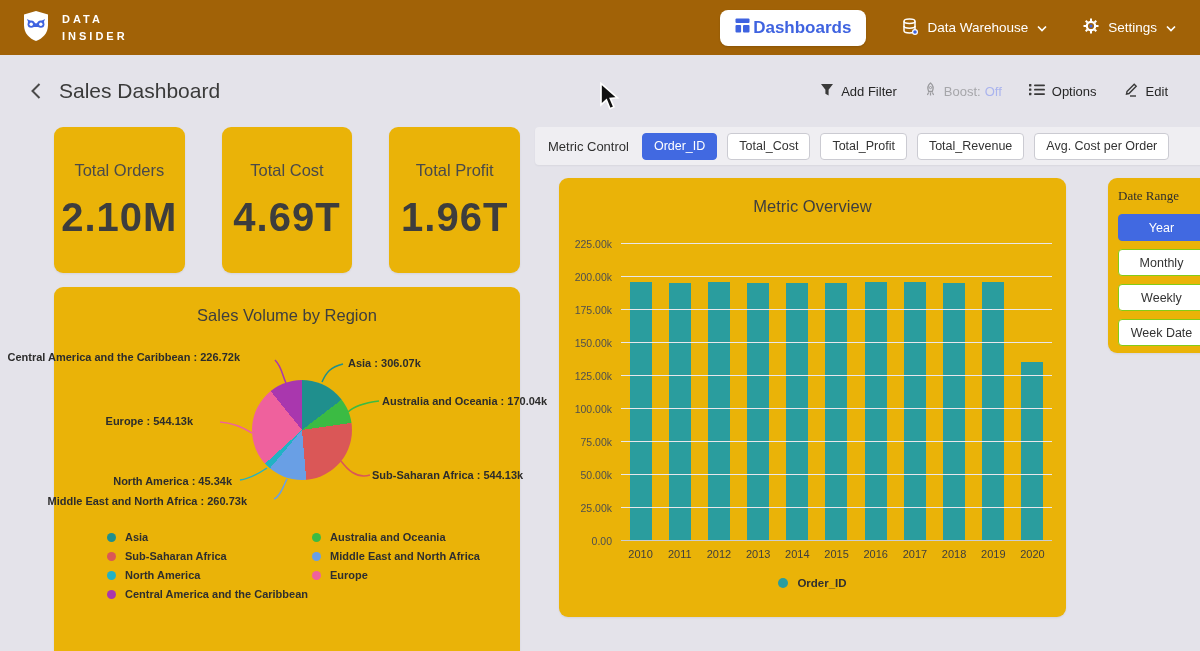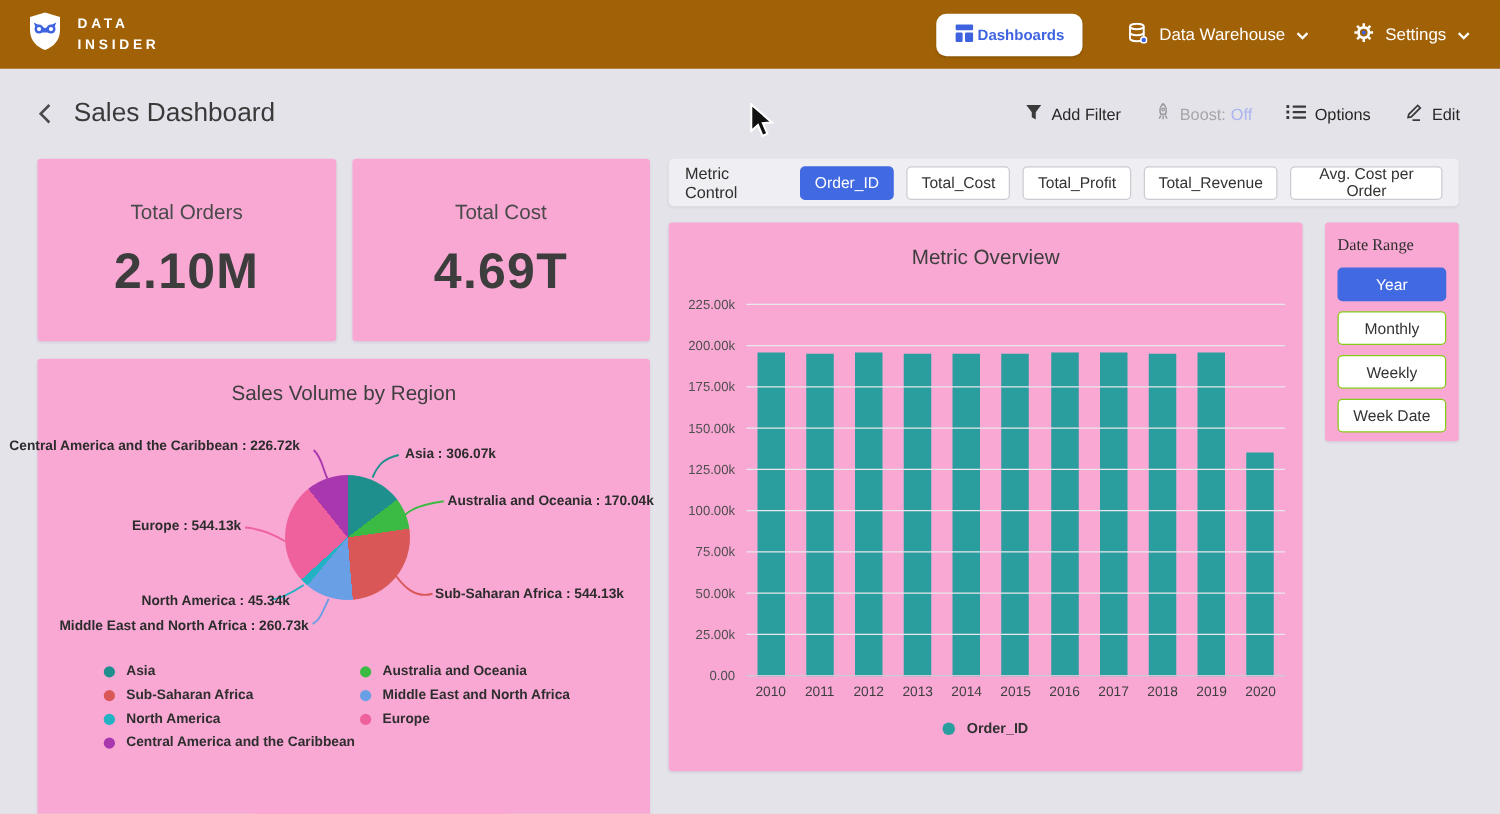--- a/index.html
+++ b/index.html
@@ -7,39 +7,39 @@
   .screen { width:1200px; height:651px; position:relative; background:#e4e3ea;
             font-family:"Liberation Sans", sans-serif; overflow:hidden; }
 
   
   .topnav { height:55px; background:#a16207; display:flex; align-items:center;
             justify-content:space-between; padding:0 24px 0 22px; }
   .brand { display:flex; align-items:center; gap:12px; }
   .brand-text { color:#fff; font-size:11px; font-weight:bold; letter-spacing:3px; line-height:1.5; }
   .nav-right { display:flex; align-items:center; gap:36px; }
   .pill { background:#fff; border-radius:8px; padding:8px 15px; display:flex; align-items:center;
-          gap:3px; color:#3f63e0; font-size:12px; font-weight:bold; cursor:default;
+          gap:3px; color:#3f63e0; font-size:17px; font-weight:bold; cursor:default;
           box-shadow:0 1px 2px rgba(0,0,0,.15);text-align:right; }
   .nav-item { display:flex; align-items:center; gap:9px; color:#fff; font-size:13.5px; font-weight:500; }
 
   
   .page-header { height:72px; display:flex; align-items:center; padding:0 32px 0 30px; }
   .back-btn { margin-right:17px; display:flex; align-items:center; }
   .page-title { font-size:21px; color:#3a3a3a; font-weight:500; }
   .header-actions { margin-left:auto; display:flex; align-items:center; gap:27px;
                     font-size:13px; color:#262626; font-weight:500; }
   .action { display:flex; align-items:center; gap:7px; }
   .boost-label { color:#a6a6aa; }
   .boost-state { margin-left:-3px; }
 
   
   .content { display:flex; padding:0 33px 0 30px; gap:15px; }
   .left-col { width:490px; flex:none; }
   .right-col { flex:1; display:flex; flex-direction:column; }
-  .card { background:#f9a8d4; border-radius:3px; box-shadow:0 1px 2px rgba(40,40,60,.08); }
+  .card { background:#eab308; border-radius:9px; box-shadow:0 1px 2px rgba(40,40,60,.08);margin-left:24px; }
   .card-title { text-align:center; font-size:16.5px; color:#3e3e3e; padding-top:19px; font-weight:500; }
 
   
   .kpi-row { display:flex; gap:13px; margin-bottom:14px; }
   .kpi-card { flex:1; height:146px; display:flex; flex-direction:column; align-items:center;
               justify-content:center; gap:15px; }
   .kpi-label { font-size:16.5px; color:#4a4a4a; font-weight:500; }
   .kpi-value { font-size:40px; color:#3d3d3d; font-weight:bold; letter-spacing:1px; }
 
   
@@ -221,20 +221,24 @@
 
     <div class="left-col">
       <div class="kpi-row">
         <div class="card kpi-card">
           <div class="kpi-label">Total Orders</div>
           <div class="kpi-value">2.10M</div>
         </div>
         <div class="card kpi-card">
           <div class="kpi-label">Total Cost</div>
           <div class="kpi-value">4.69T</div>
+        </div>
+        <div class="card kpi-card">
+          <div class="kpi-label">Total Profit</div>
+          <div class="kpi-value">1.96T</div>
         </div>
       </div>
 
       <div class="card pie-card">
         <div class="card-title">Sales Volume by Region</div>
         <div class="pie-area">
           <svg class="leader-svg" viewBox="0 0 490 192">
             <path class="leader" d="M289,33 C276,36 272,42 268,51" fill="none" stroke-width="1.5" stroke="#1f8f8d"></path>
             <path class="leader" d="M325,70 C310,72 300,75 294,81" fill="none" stroke-width="1.5" stroke="#3bbb43"></path>
             <path class="leader" d="M316,144 C302,148 293,138 287,130" fill="none" stroke-width="1.5" stroke="#da5757"></path>

